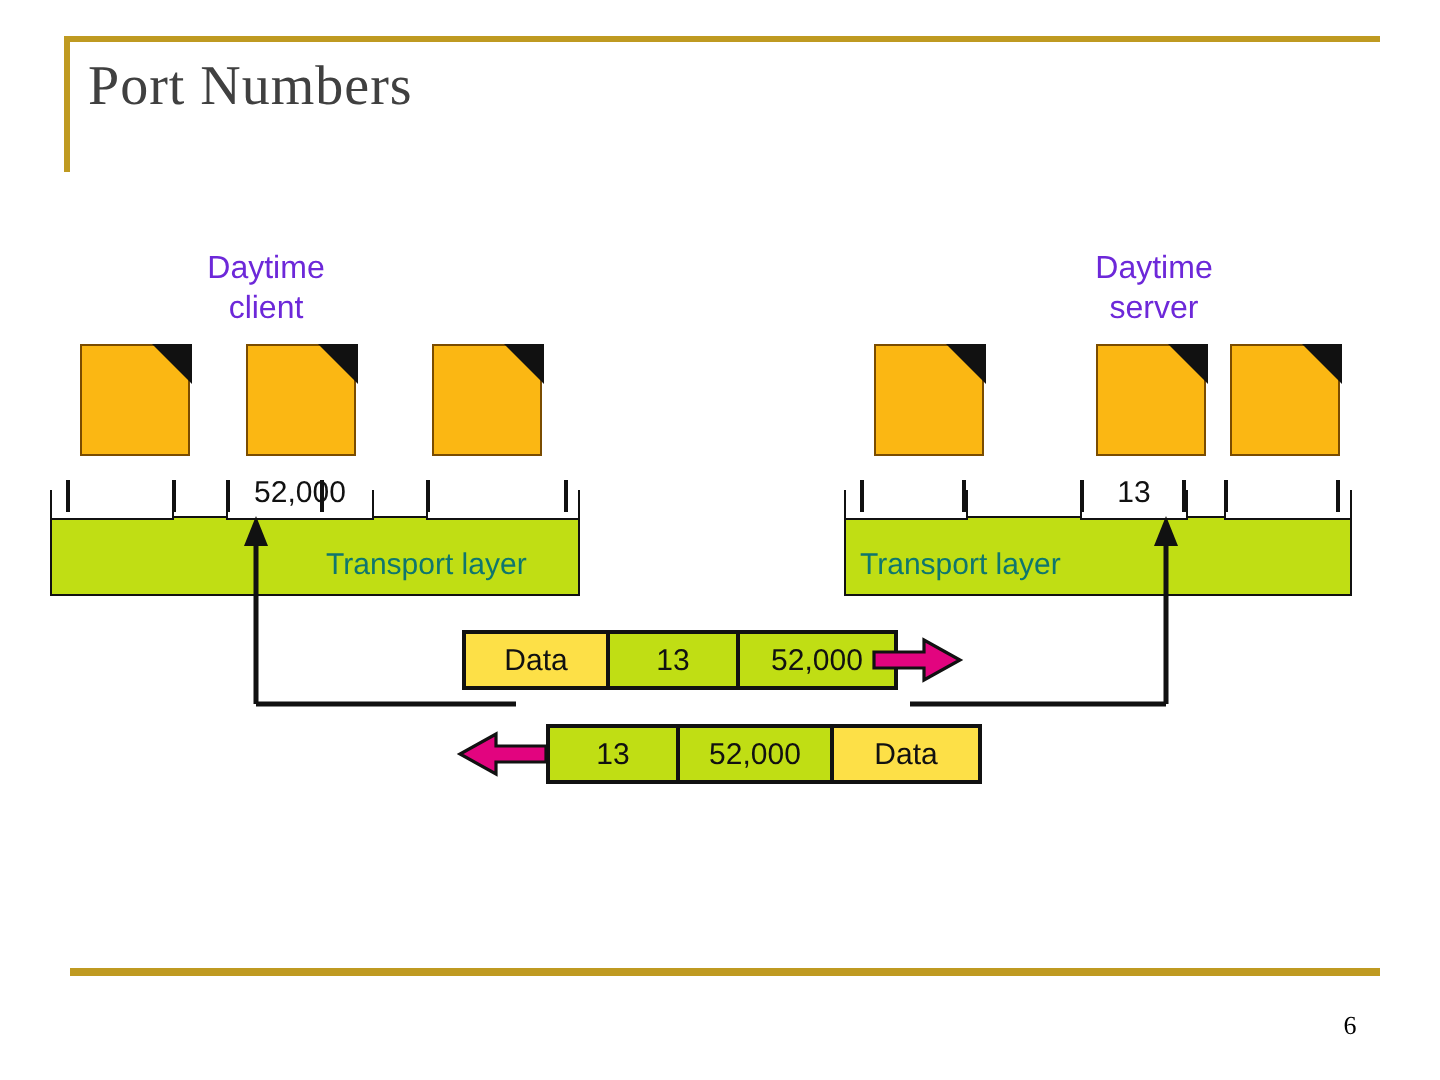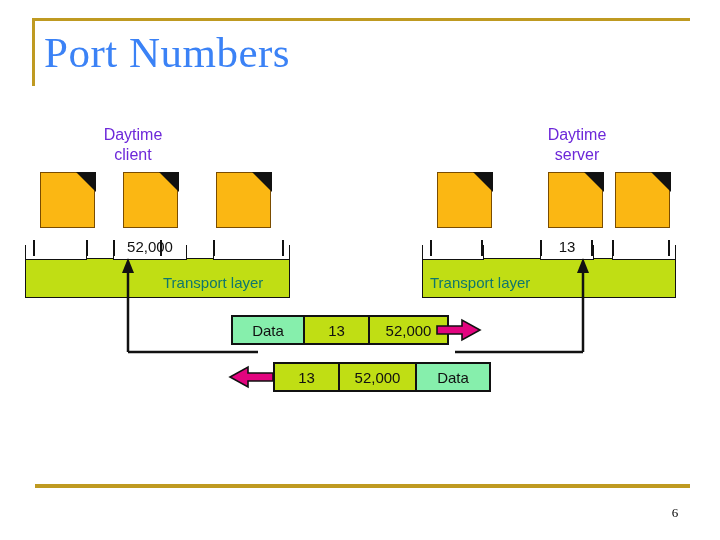--- a/index.html
+++ b/index.html
@@ -33,22 +33,22 @@
     top: 18px;
     width: 3px;
     height: 68px;
     background: #BF9A21;
   }
   #page-title {
     position: absolute;
     left: 44px;
     top: 28px;
     font-family: "Liberation Serif", serif;
-    font-size: 43px;
-    color: #3b82f6;
+    font-size: 28px;
+    color: #404040;
     letter-spacing: 0.5px;
     white-space: nowrap;
   }
 
   
   .footer-rule {
     position: absolute;
     left: 35px;
     top: 484px;
     width: 655px;
@@ -157,21 +157,21 @@
     align-items: center;
     justify-content: center;
     font-family: "Liberation Sans", sans-serif;
     font-size: 15px;
     color: #111111;
     box-sizing: border-box;
     border-right: 2px solid #111111;
   }
   .packet .cell:last-child { border-right: none; }
   .cell.green { background: #C0DE14; }
-  .cell.white { background: #86efac; }
+  .cell.white { background: #fde047; }
 
   
   .dir-arrow { position: absolute; }
 
   
   .connector { position: absolute; left: 0; top: 0; }
 </style>
 </head>
 <body>
 

